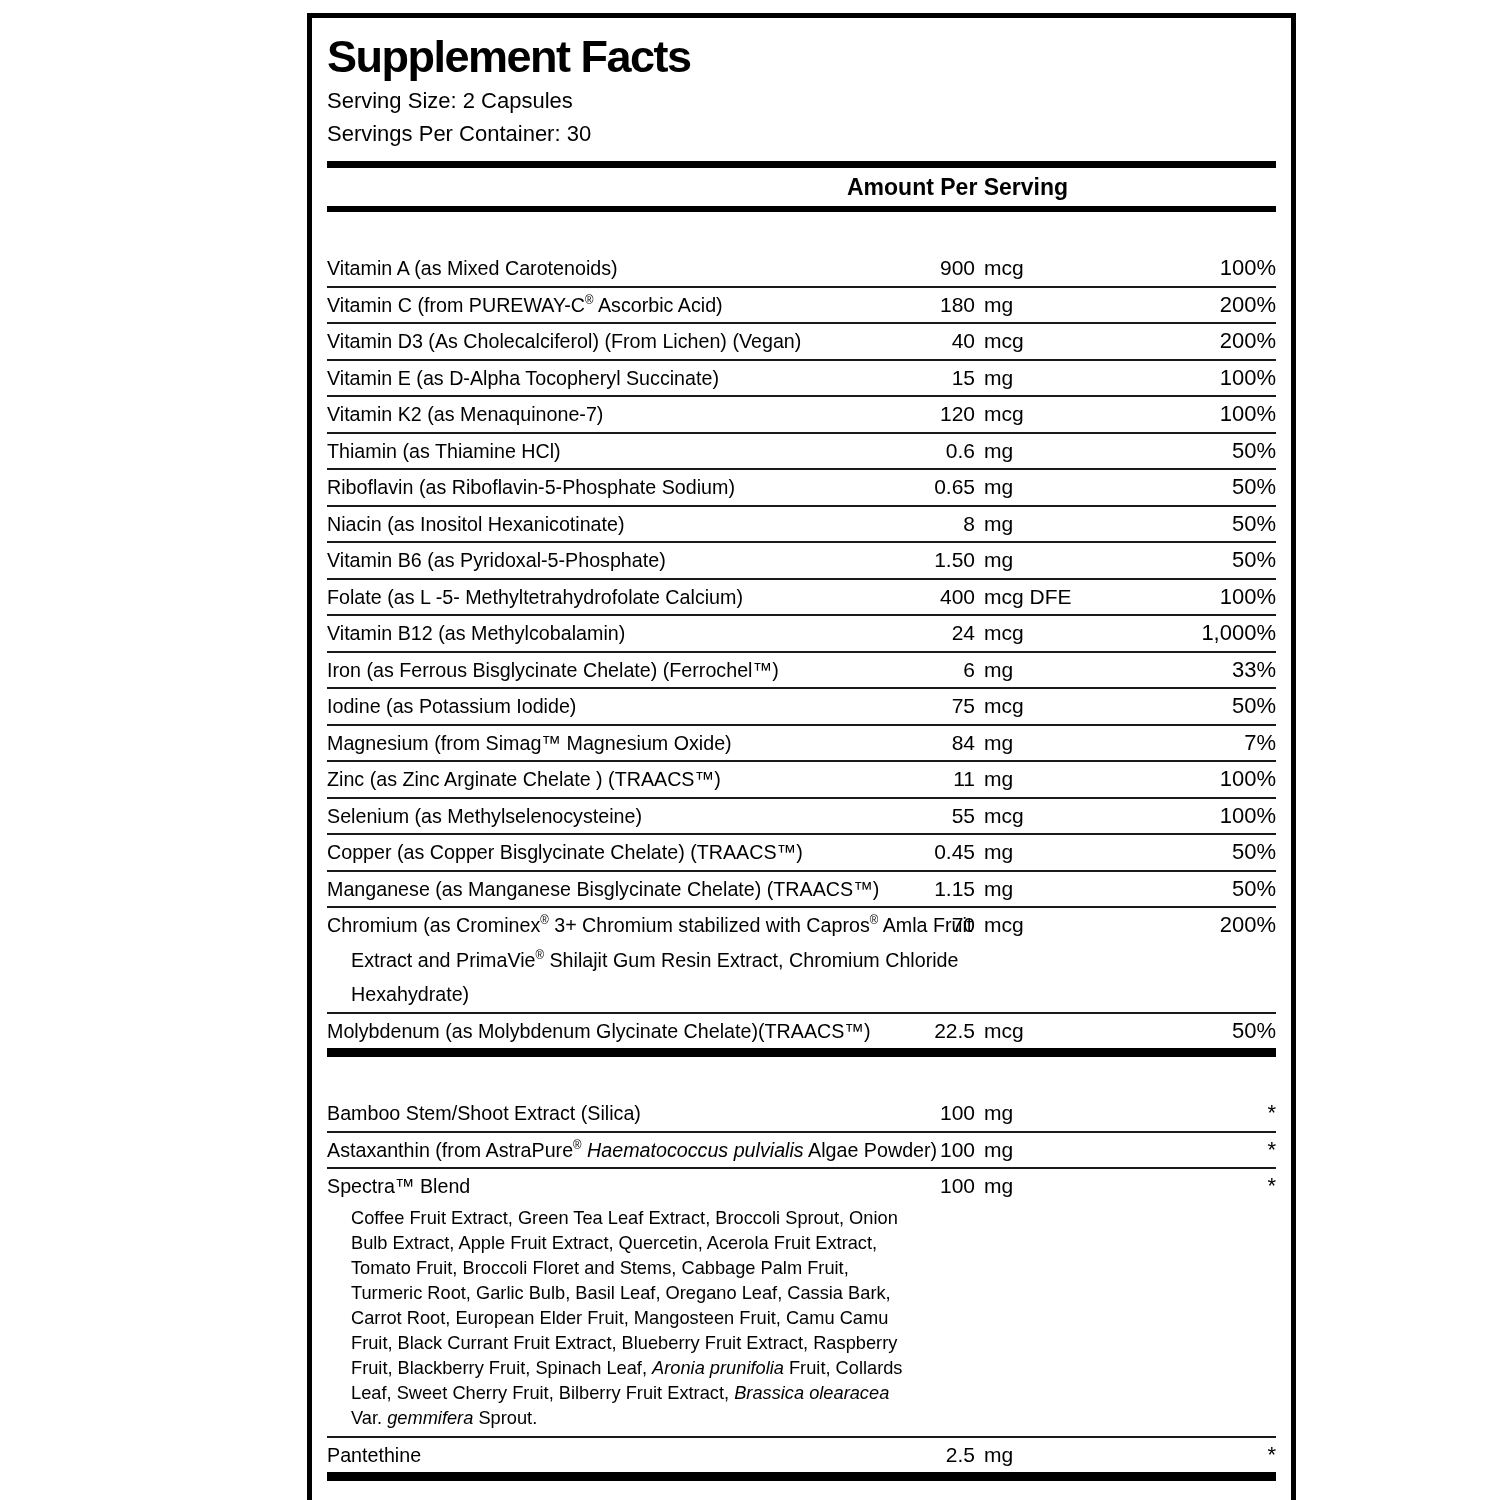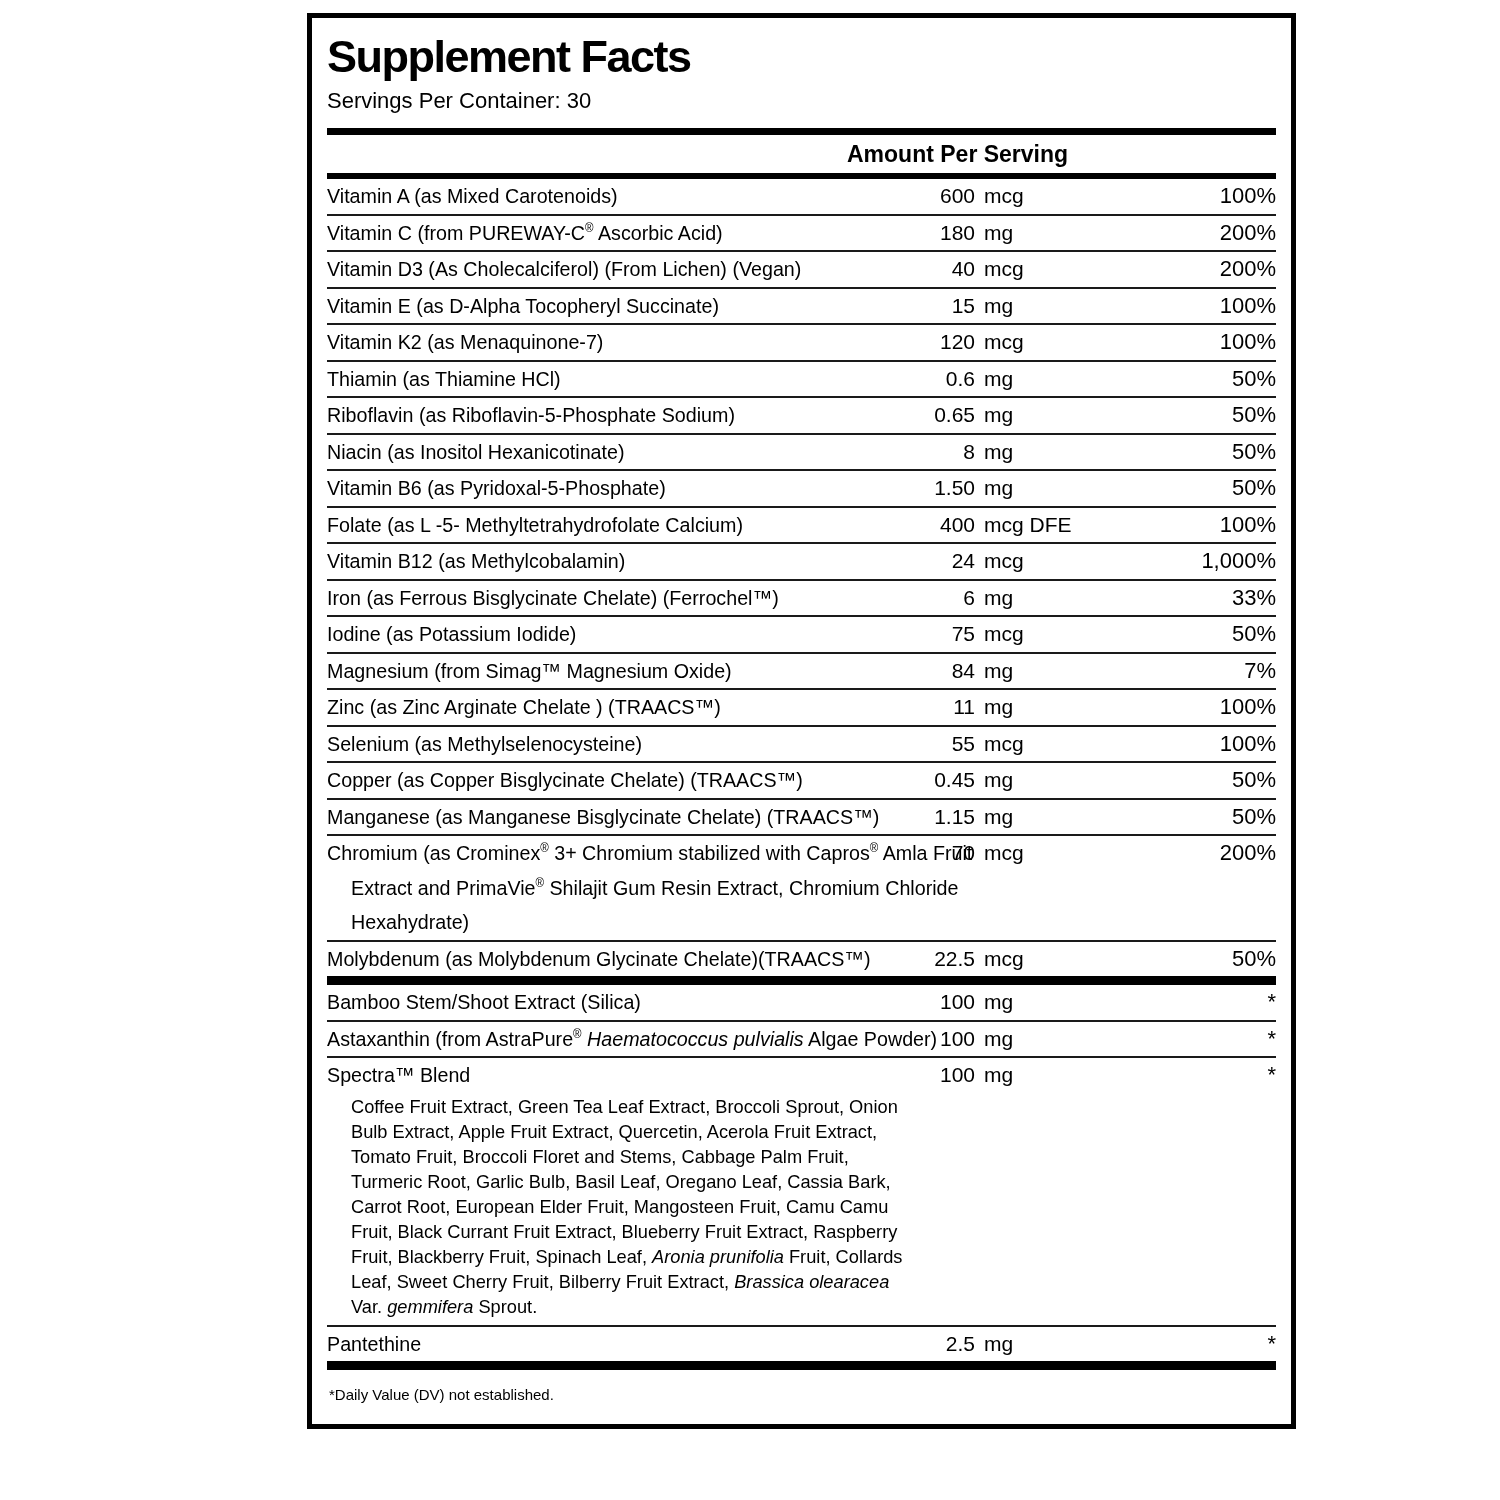--- a/index.html
+++ b/index.html
@@ -30,21 +30,21 @@
   .bar-thick { height: 7px; margin-top: 11px; }
   .bar-med   { height: 6px; }
   .bar-heavy { height: 9px; }
 
   .amount-header {
     font-size: 23px; font-weight: bold; line-height: 38px;
     padding-left: 520px; white-space: nowrap;
   }
 
   .section .row { position: relative; border-top: 2px solid #1a1a1a; }
-  .section .row:first-child { border-top: none; }
+  .section .row:first-child { border-top: none; margin-top: 39px; }
 
   .name { transform: scaleX(0.96); transform-origin: 0 0; }
   .nline { font-size: 20.5px; line-height: 34.5px; white-space: nowrap; }
   .nline.cont { padding-left: 25px; }
 
   .amt { position: absolute; top: 0; left: 510px; font-size: 21px; line-height: 34.5px; white-space: nowrap; }
   .amt .num { display: inline-block; width: 138px; text-align: right; }
   .amt .unit { margin-left: 9px; }
 
   .dv { position: absolute; top: 0; right: 0; font-size: 22px; line-height: 34.5px; text-align: right; }
@@ -60,32 +60,33 @@
   .footnote { font-size: 15px; line-height: 32px; padding: 9px 0 5px 2px; }
 </style>
 </head>
 <body>
 
 <div class="page">
   <div class="wrap">
 
     <div class="facts-box">
       <div class="title">Supplement Facts</div>
+      <div class="serving">Serving Size: 2 Capsules</div>
       <div class="serving">Servings Per Container: 30</div>
 
       <div class="bar bar-thick"></div>
       <div class="amount-header">Amount Per Serving</div>
       <div class="bar bar-med"></div>
 
       <div class="section" id="rows-main">
           <div class="row">
     <div class="name">
               <div class="nline">Vitamin A (as Mixed Carotenoids)</div>
             </div>
-    <div class="amt"><span class="num">600</span><span class="unit">mcg</span></div>
+    <div class="amt"><span class="num">900</span><span class="unit">mcg</span></div>
     <div class="dv">100%</div>
   </div>
           <div class="row">
     <div class="name">
               <div class="nline">Vitamin C (from PUREWAY-C<sup>®</sup> Ascorbic Acid)</div>
             </div>
     <div class="amt"><span class="num">180</span><span class="unit">mg</span></div>
     <div class="dv">200%</div>
   </div>
           <div class="row">

